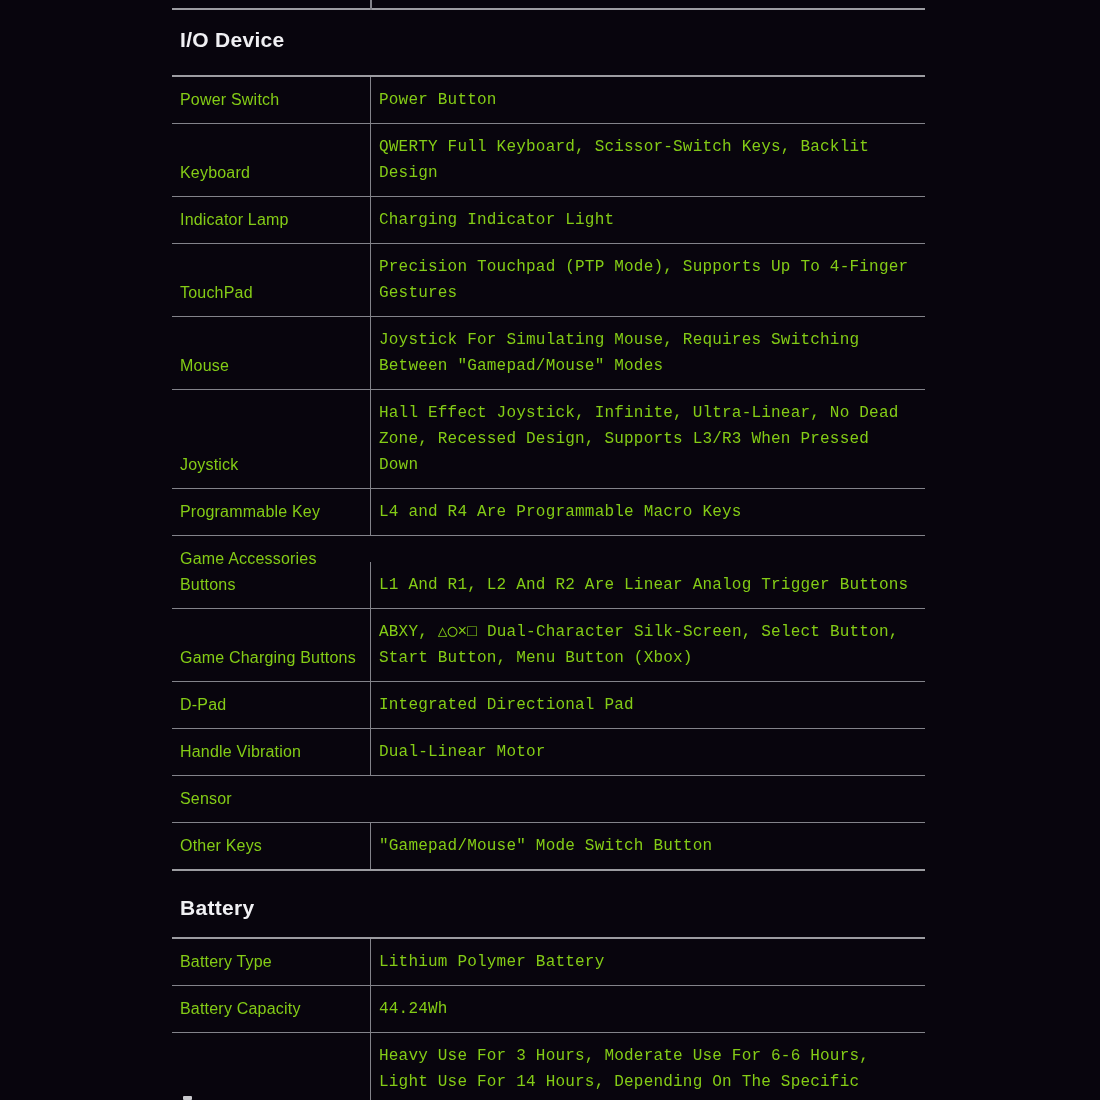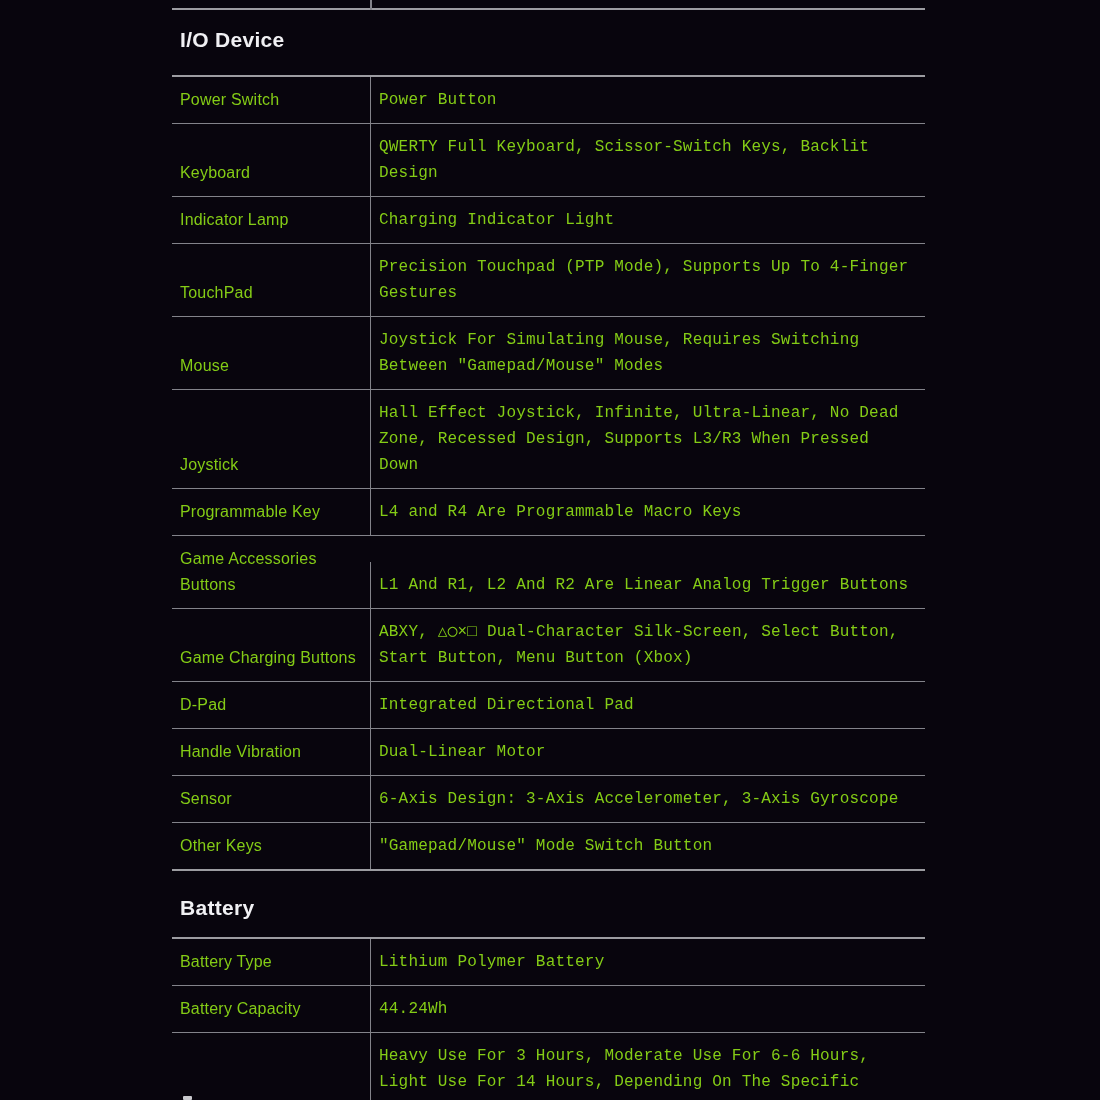--- a/index.html
+++ b/index.html
@@ -133,21 +133,20 @@
       <div class="row">
         <div class="cell label">D-Pad</div>
         <div class="cell value">Integrated Directional Pad</div>
       </div>
       <div class="row">
         <div class="cell label">Handle Vibration</div>
         <div class="cell value">Dual-Linear Motor</div>
       </div>
       <div class="row">
         <div class="cell label">Sensor</div>
-        <div class="cell value">6-Axis Design: 3-Axis Accelerometer, 3-Axis Gyroscope</div>
       </div>
       <div class="row">
         <div class="cell label">Other Keys</div>
         <div class="cell value">"Gamepad/Mouse" Mode Switch Button</div>
       </div>
     </div>
   </div>
 
   <div>
     <h2 class="section-title second">Battery</h2>

